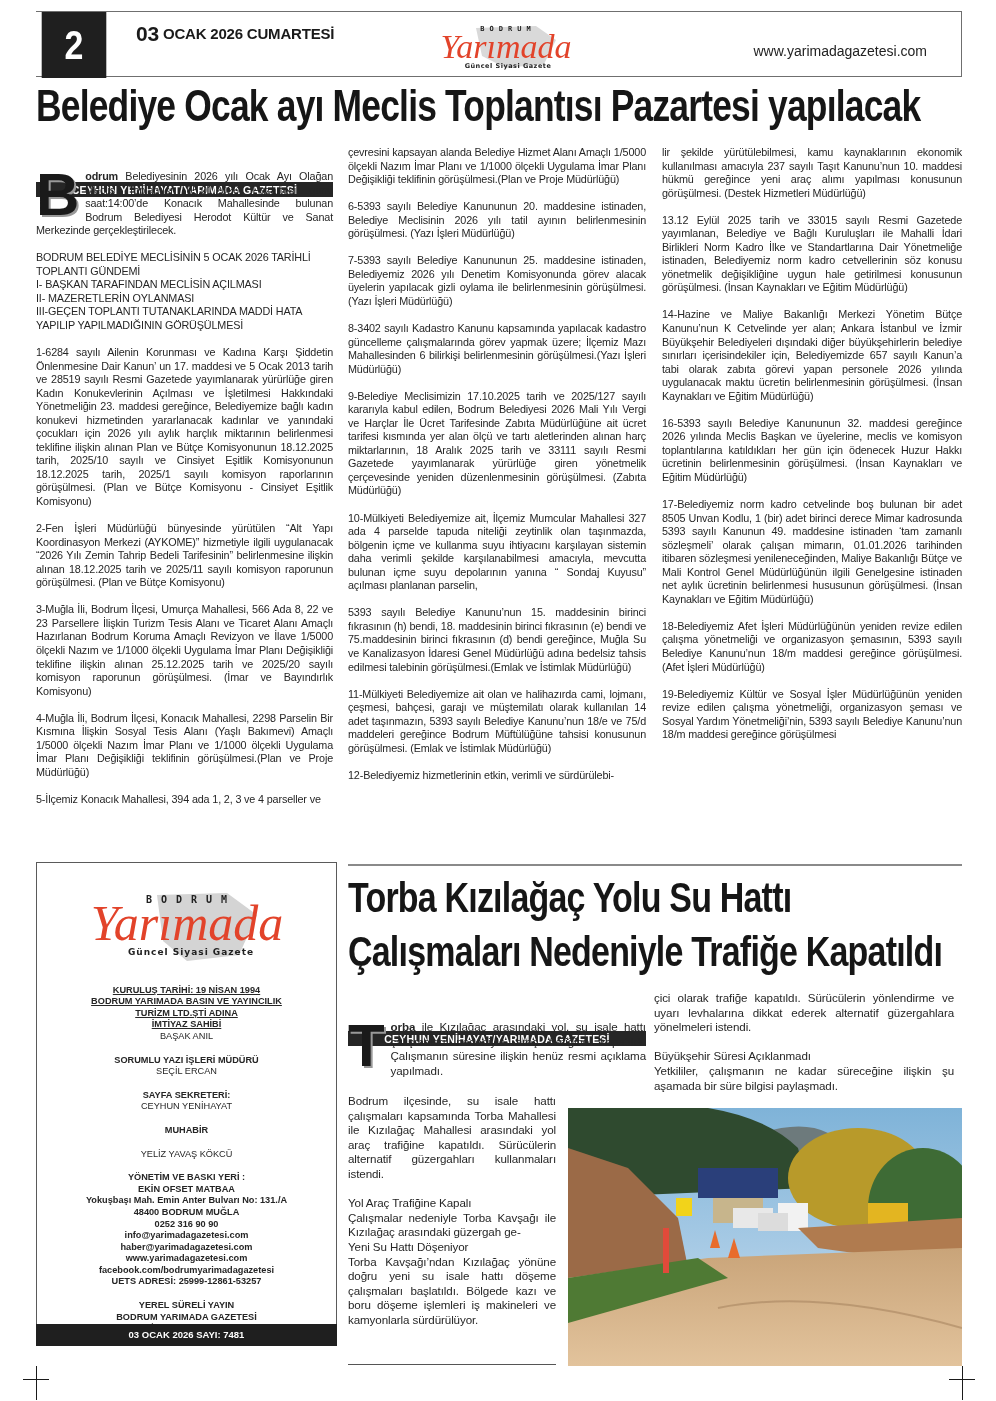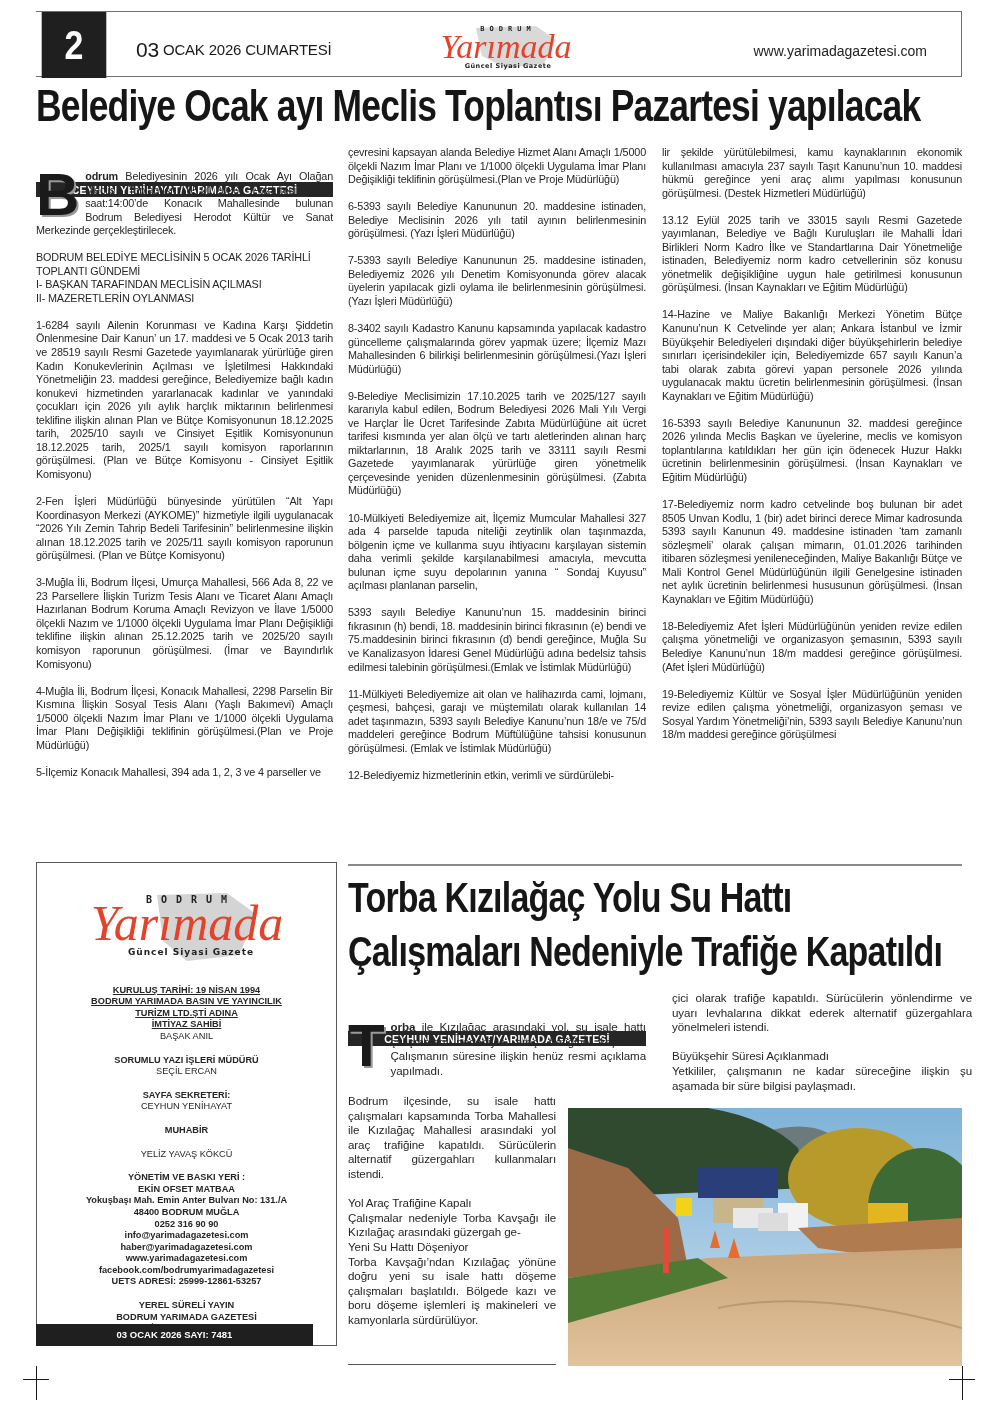--- a/index.html
+++ b/index.html
@@ -11,21 +11,21 @@
     position: absolute; left: 36px; top: 11px; width: 926px; height: 66px;
     border: 1px solid #6f6f6f; border-left: none; background: #fff;
   }
   .page-num {
     position: absolute; left: 0; top: 0; width: 76px; height: 66px;
     background: #1f1f1f; color: #fff; font-weight: bold; font-size: 40px;
     display: flex; align-items: center; justify-content: center;
     font-family: "Liberation Sans", sans-serif; transform: scaleX(0.85);
   }
   .issue-date {
-    position: absolute; left: 100px; top: 26px; font-weight: normal; font-size: 15px; color: #1a1a1a;
+    position: absolute; left: 100px; top: 10px; font-weight: bold; font-size: 15px; color: #1a1a1a;
     letter-spacing: -0.2px;
   }
   .issue-date .day { font-size: 21px; margin-right: 4px; vertical-align: -2px; }
   .logo-small { position: absolute; left: 380px; top: 8px; width: 180px; height: 52px; }
   .site-url { position: absolute; right: 34px; top: 31px; font-size: 14px; color: #222; }
 
   
   .headline-1 {
     position: absolute; left: 36px; top: 80px; width: 926px; font-weight: bold;
     font-size: 44px; line-height: 52px; color: #161616; white-space: nowrap;
@@ -54,21 +54,21 @@
   
   .imprint {
     position: absolute; left: 36px; top: 862px; width: 301px; height: 484px;
     border: 1px solid #5a5a5a; text-align: center; color: #262626; font-size: 9.2px; line-height: 11.6px;
   }
   .imprint .logo-big { position: relative; margin: 22px auto 0; width: 240px; height: 78px; }
   .imprint .u { text-decoration: underline; font-weight: bold; }
   .imprint .b { font-weight: bold; }
   .imprint .gap { height: 12px; }
   .imprint-footer {
-    position: absolute; left: -1px; bottom: -1px; width: 277px; height: 22px; background: #1f1f1f;
+    position: absolute; left: -1px; bottom: -1px; width: 301px; height: 22px; background: #1f1f1f;
     color: #fff; font-weight: bold; font-size: 9.5px; line-height: 22px; text-align: center;
   }
 
   
   .rule-top { position: absolute; left: 348px; top: 864px; width: 614px; height: 2px; background: #8a8a8a; }
   .headline-2 {
     position: absolute; left: 348px; top: 870px; width: 640px; font-weight: bold; font-size: 43px;
     line-height: 54px; color: #161616; white-space: nowrap; transform-origin: left top;
     transform: scaleX(0.79); letter-spacing: -1px;
   }
@@ -108,20 +108,21 @@
 <div class="byline" style="left:36px; top:146px; width:297px;">CEYHUN YENİHAYAT/YARIMADA GAZETESİ</div>
 
 <div class="col" style="left:36px; top:170px; width:297px;">
   <p>
     <span class="dropcap">B</span><span class="lead-word">odrum</span><span> Belediyesinin 2026 yılı Ocak Ayı Olağan Meclis Toplantısı 05.01.2026 Pazartesi günü saat:14:00’de Konacık Mahallesinde bulunan Bodrum Belediyesi Herodot Kültür ve Sanat Merkezinde gerçekleştirilecek.</span>
   </p>
   <p style="text-align:left;">
     <span>BODRUM BELEDİYE MECLİSİNİN 5 OCAK 2026 TARİHLİ TOPLANTI GÜNDEMİ</span><br>
     <span>I-  BAŞKAN TARAFINDAN MECLİSİN AÇILMASI</span><br>
     <span>II- MAZERETLERİN OYLANMASI</span><br>
+    <span>III-GEÇEN TOPLANTI TUTANAKLARINDA MADDİ HATA YAPILIP YAPILMADIĞININ GÖRÜŞÜLMESİ</span>
   </p>
   <p>1-6284 sayılı Ailenin Korunması ve Kadına Karşı Şiddetin Önlenmesine Dair Kanun’ un 17. maddesi ve 5 Ocak 2013 tarih ve 28519 sayılı Resmi Gazetede yayımlanarak yürürlüğe giren Kadın Konukevlerinin Açılması ve İşletilmesi Hakkındaki Yönetmeliğin 23. maddesi gereğince, Belediyemize bağlı kadın konukevi hizmetinden yararlanacak kadınlar ve yanındaki çocukları için 2026 yılı aylık harçlık miktarının belirlenmesi teklifine ilişkin alınan Plan ve Bütçe Komisyonunun 18.12.2025 tarih, 2025/10 sayılı ve Cinsiyet Eşitlik Komisyonunun 18.12.2025 tarih, 2025/1 sayılı komisyon raporlarının görüşülmesi. (Plan ve Bütçe Komisyonu - Cinsiyet Eşitlik Komisyonu)</p>
   <p>2-Fen İşleri Müdürlüğü bünyesinde yürütülen “Alt Yapı Koordinasyon Merkezi (AYKOME)” hizmetiyle ilgili uygulanacak “2026 Yılı Zemin Tahrip Bedeli Tarifesinin”  belirlenmesine ilişkin alınan 18.12.2025 tarih ve 2025/11 sayılı komisyon raporunun görüşülmesi.    (Plan ve Bütçe Komisyonu)</p>
   <p>3-Muğla İli, Bodrum İlçesi, Umurça Mahallesi, 566 Ada 8, 22 ve 23 Parsellere İlişkin Turizm Tesis Alanı ve Ticaret Alanı Amaçlı Hazırlanan Bodrum Koruma Amaçlı Revizyon ve İlave 1/5000 ölçekli Nazım ve 1/1000 ölçekli Uygulama İmar Planı Değişikliği teklifine ilişkin alınan 25.12.2025 tarih ve 2025/20 sayılı komisyon raporunun görüşülmesi.   (İmar ve Bayındırlık Komisyonu)</p>
   <p>4-Muğla İli, Bodrum İlçesi, Konacık Mahallesi, 2298 Parselin Bir Kısmına İlişkin Sosyal Tesis Alanı (Yaşlı Bakımevi) Amaçlı 1/5000 ölçekli Nazım İmar Planı ve 1/1000 ölçekli Uygulama İmar Planı Değişikliği teklifinin görüşülmesi.(Plan ve Proje Müdürlüğü)</p>
   <p class="tight">5-İlçemiz Konacık Mahallesi, 394 ada 1, 2, 3 ve 4 parseller ve</p>
 </div>
 
 <div class="col" style="left:348px; top:146px; width:298px;">
   <p>çevresini kapsayan alanda Belediye Hizmet Alanı Amaçlı 1/5000 ölçekli Nazım İmar Planı ve 1/1000 ölçekli Uygulama İmar Planı Değişikliği teklifinin görüşülmesi.(Plan ve Proje Müdürlüğü)</p>
@@ -208,21 +209,21 @@
     <span>Yol Araç Trafiğine Kapalı</span><br>
     <span>Çalışmalar nedeniyle Torba Kavşağı ile Kızılağaç arasındaki güzergah ge-</span>
   </p>
   <p>
     <span>Yeni Su Hattı Döşeniyor</span><br>
     <span>Torba Kavşağı’ndan Kızılağaç yönüne doğru yeni su isale hattı döşeme çalışmaları başlatıldı. Bölgede kazı ve boru döşeme işlemleri iş makineleri ve kamyonlarla sürdürülüyor.</span>
   </p>
 </div>
 <div class="rule-bottom"></div>
 
-<div class="col2" style="left:672px; top:991px; width:300px;">
+<div class="col2" style="left:654px; top:991px; width:300px;">
   <p>çici olarak trafiğe kapatıldı. Sürücülerin yönlendirme ve uyarı levhalarına dikkat ederek alternatif güzergahlara yönelmeleri istendi.</p>
   <p>
     <span>Büyükşehir Süresi Açıklanmadı</span><br>
     <span>Yetkililer, çalışmanın ne kadar süreceğine ilişkin şu aşamada bir süre bilgisi paylaşmadı.</span>
   </p>
 </div>
 
 <svg class="photo" viewBox="0 0 394 258" preserveAspectRatio="none" aria-label="Road construction site with excavator, truck, traffic cones and dirt road">
   <defs>
     <linearGradient id="sky" x1="0" y1="0" x2="0" y2="1">

